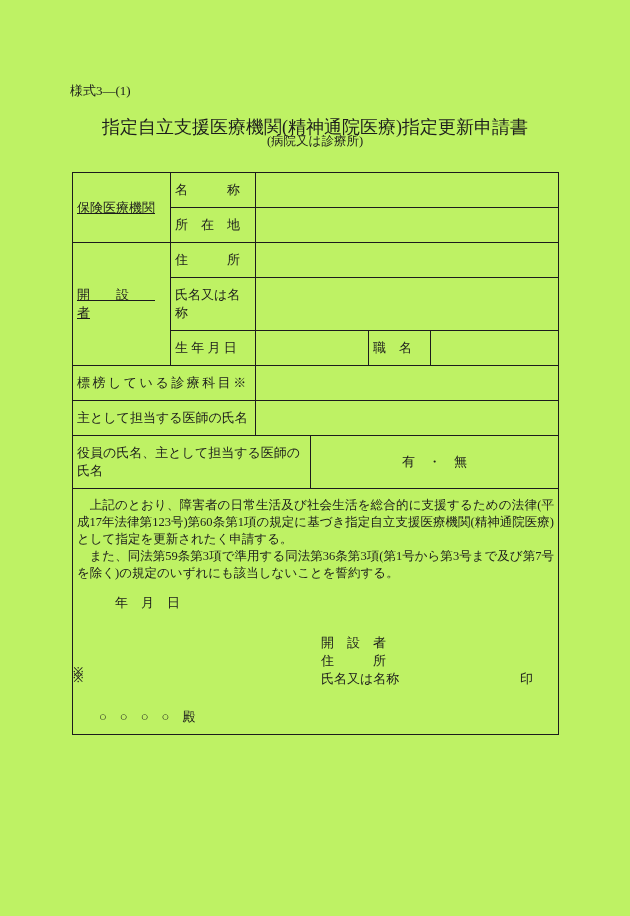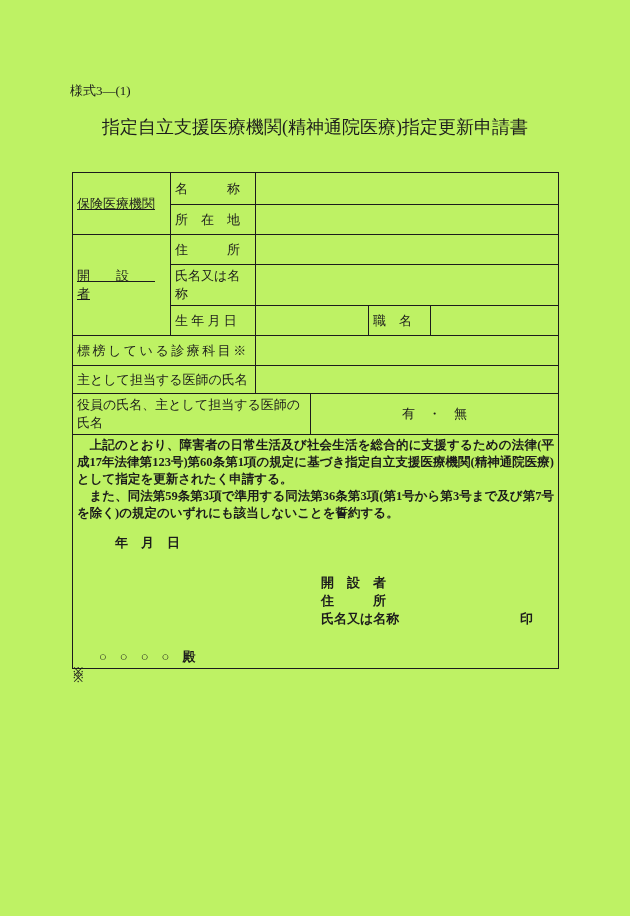--- a/index.html
+++ b/index.html
@@ -25,33 +25,32 @@
     text-align:center; font-size:12.5px;
   }
   table.form-table {
     position:absolute; left:72px; top:172px;
     width:486px;
     border-collapse:collapse; table-layout:fixed;
     font-size:13px;
   }
   table.form-table td {
     border:1px solid #1c1c1c;
-    padding:2px 4px;
+    padding:8px 4px;
     vertical-align:middle;
     overflow:hidden;
   }
   td.group-hd { padding-left:5px;text-decoration:underline; }
   td.sub-hd   { padding-left:5px; }
   td.spread   { letter-spacing:2.5px; padding-left:5px; }
   td.center   { text-align:center; }
   td.decl {
     vertical-align:top;
     padding:6px 8px;
     height:214px;
-    font-weight:bold;
   }
   .body-par {
     font-size:12.5px; line-height:17px;
     text-align:justify;
   }
   .date-line {
     font-size:13px;
     margin:12px 0 13px 38px;
   }
   .sig-block {
@@ -76,20 +75,21 @@
   }
   .fn-marker { position:absolute; left:1px; top:0; }
 </style>
 </head>
 <body>
 
 <div class="page">
 
   <div class="form-number">様式3―(1)</div>
   <div class="doc-title">指定自立支援医療機関(精神通院医療)指定更新申請書</div>
+  <div class="doc-subtitle">(病院又は診療所)</div>
 
   <table class="form-table">
     <colgroup>
       <col style="width:98px">
         <col style="width:85px">
         <col style="width:55px">
       <col style="width:58px">
         <col style="width:62px">
         <col style="width:128px">
     </colgroup>

